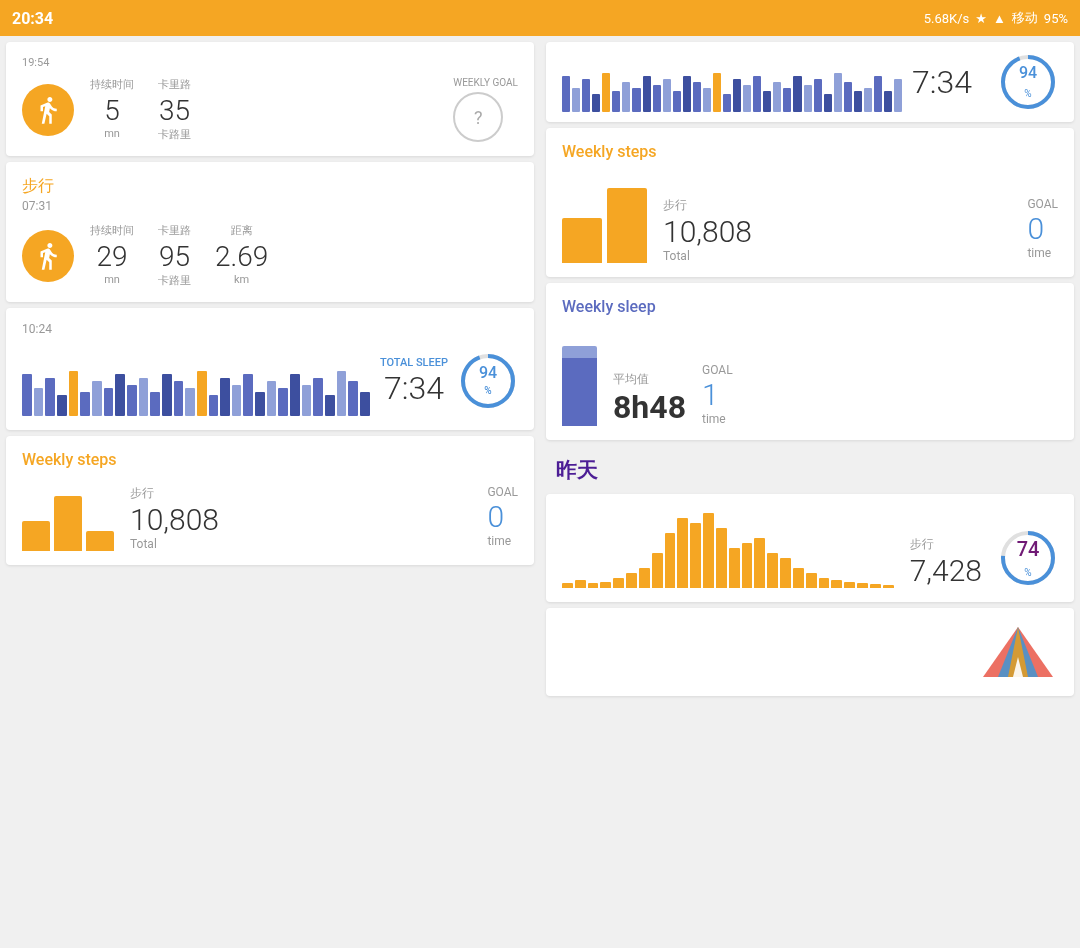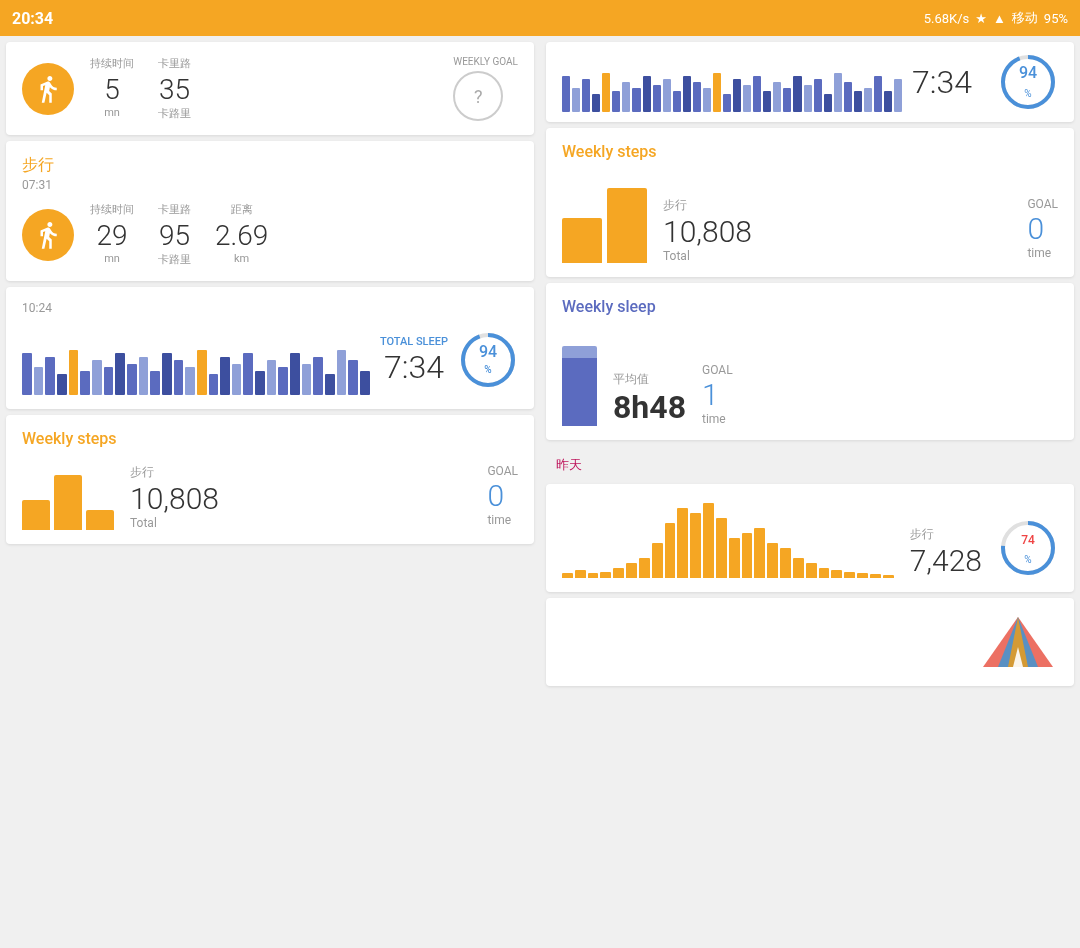--- a/index.html
+++ b/index.html
@@ -248,23 +248,23 @@
       flex: 1;
       height: 60px;
       display: flex;
       align-items: flex-end;
       gap: 2px;
     }
 
     
     .section-header {
       padding: 10px 16px 4px;
-      font-size: 13px;
-      color: #be185d;
-      font-weight: 400;
+      font-size: 21px;
+      color: #4c1d95;
+      font-weight: 700;
     }
 
     
     .daily-bars {
       display: flex;
       align-items: flex-end;
       gap: 2px;
       height: 80px;
       flex: 1;
     }
@@ -301,20 +301,21 @@
     <span>移动</span>
     <span>95%</span>
   </div>
 </div>
 
 <div class="main-content">
 
   <div class="left-col">
 
     <div class="card">
+      <div style="font-size:11px;color:#999;margin-bottom:8px;">19:54</div>
       <div class="activity-row">
         <div class="activity-icon">
           <svg viewBox="0 0 24 24">
             <path d="M13.5 5.5c1.1 0 2-.9 2-2s-.9-2-2-2-2 .9-2 2 .9 2 2 2zM9.8 8.9L7 23h2.1l1.8-8 2.1 2v6h2v-7.5l-2.1-2 .6-3C14.8 12 16.8 13 19 13v-2c-1.9 0-3.5-1-4.3-2.4l-1-1.6c-.4-.6-1-1-1.7-1-.3 0-.5.1-.8.1L6 8.3V13h2V9.6l1.8-.7z"></path>
           </svg>
         </div>
         <div class="activity-stats">
           <div class="stat-item">
             <span class="stat-label">持续时间</span>
             <span class="stat-value">5</span>
@@ -574,21 +575,21 @@
         <div>
           <div class="steps-stat-label">步行</div>
           <div style="font-size:30px;color:#333;font-weight:300;">7,428</div>
         </div>
         <div class="circle-progress">
           <svg width="60" height="60" viewBox="0 0 60 60">
             <circle cx="30" cy="30" r="25" fill="none" stroke="#e0e0e0" stroke-width="4"></circle>
             <circle cx="30" cy="30" r="25" fill="none" stroke="#4a90d9" stroke-width="4" stroke-dasharray="157" stroke-dashoffset="37.68"></circle>
           </svg>
           <div class="circle-text">
-            <span style="font-size:12px;color:#ef4444;font-weight:500;">74</span><br>
+            <span style="font-size:20px;color:#701a75;font-weight:500;">74</span><br>
             <span style="font-size:10px;color:#4a90d9;">%</span>
           </div>
         </div>
       </div>
     </div>
 
     <div class="card">
       <div style="display:flex;justify-content:flex-end;">
         <svg width="80" height="60" viewBox="0 0 80 60">
 

